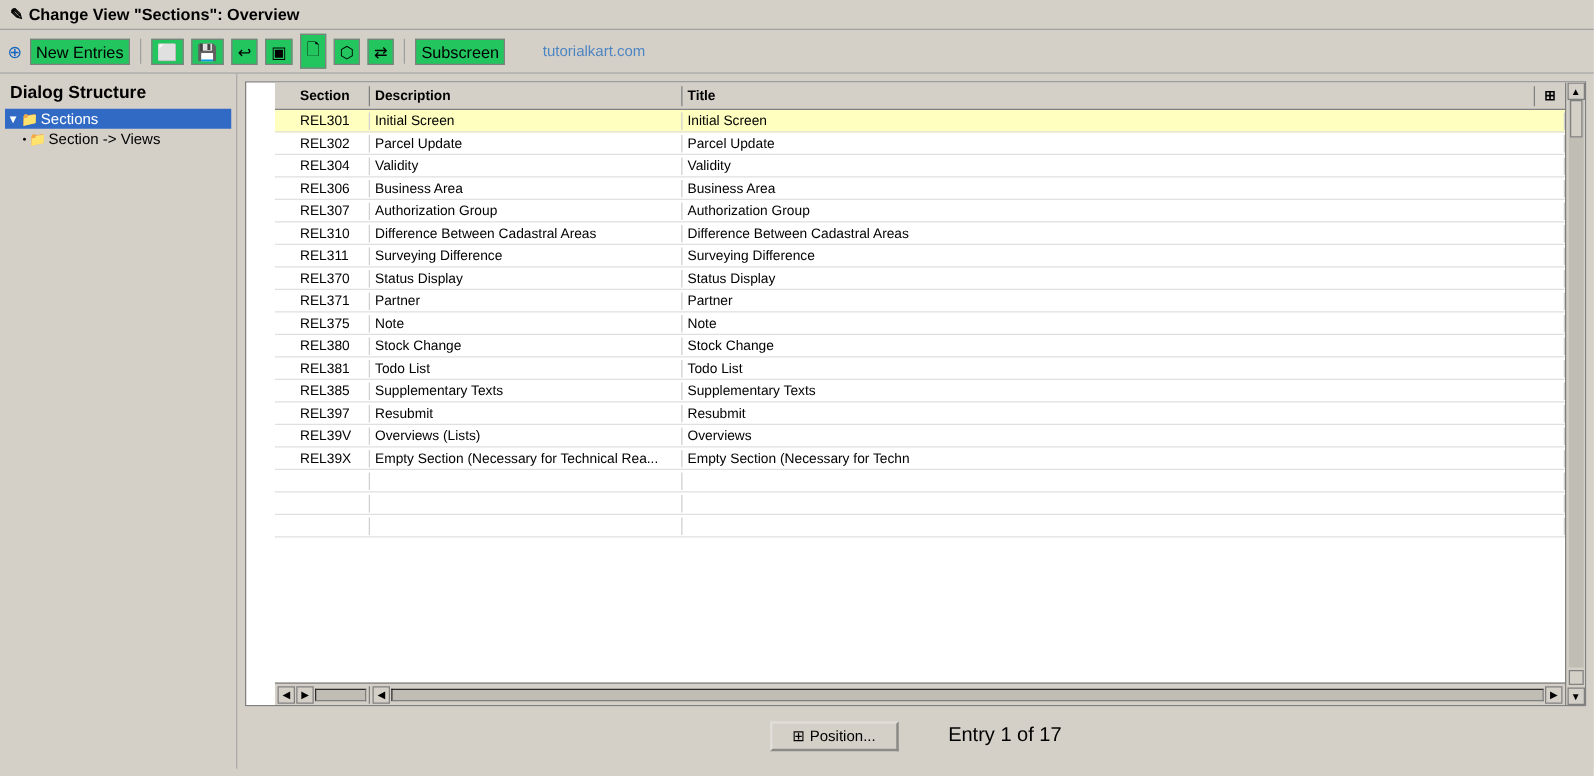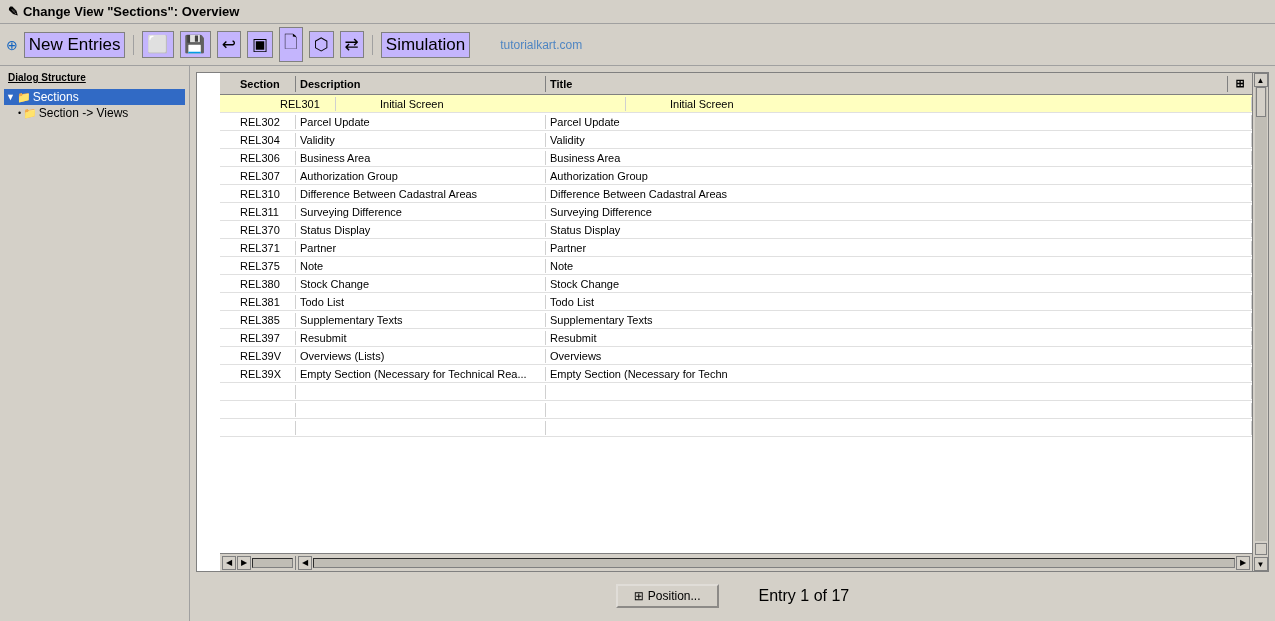--- a/index.html
+++ b/index.html
@@ -25,25 +25,25 @@
     
     .toolbar {
       background: #d4d0c8;
       padding: 3px 6px;
       display: flex;
       align-items: center;
       gap: 6px;
       border-bottom: 1px solid #a0a0a0;
     }
     .toolbar-btn {
-      background: #c4b5fd;
+      background: #22c55e;
       border: 1px solid #808080;
       padding: 2px 4px;
       cursor: pointer;
-      font-size: 17px;
+      font-size: 13px;
       display: flex;
       align-items: center;
       gap: 2px;
     }
     .toolbar-separator { width: 1px; height: 20px; background: #a0a0a0; margin: 0 2px; }
     .watermark {
       color: #1565c0;
       font-size: 12px;
       margin-left: 24px;
       opacity: 0.7;
@@ -55,24 +55,23 @@
     }
     
     .left-panel {
       width: 190px;
       background: #d4d0c8;
       border-right: 1px solid #a0a0a0;
       padding: 4px;
     }
     .left-panel-title {
       font-weight: bold;
-      font-size: 10px;
+      font-size: 14px;
       padding: 2px 4px;
       margin-bottom: 4px;
-      text-decoration: underline;
     }
     .tree-item {
       display: flex;
       align-items: center;
       padding: 1px 2px;
       cursor: pointer;
       gap: 2px;
     }
     .tree-item.active-item {
       background: #316ac5;
@@ -120,21 +119,20 @@
       overflow-y: auto;
     }
     .table-row {
       display: flex;
       border-bottom: 1px solid #e0e0e0;
       min-height: 18px;
       align-items: center;
     }
     .table-row.row-selected {
       background: #ffffc0;
-      gap: 40px;
     }
     .td {
       border-right: 1px solid #d0d0d0;
       padding: 1px 4px;
       font-size: 11px;
       white-space: nowrap;
       overflow: hidden;
     }
     .td-section { width: 60px; min-width: 60px; }
     .td-description { width: 250px; min-width: 250px; }
@@ -310,21 +308,21 @@
     <span>🗋</span>
   </button>
   <button class="toolbar-btn" title="Copy2">
     <span>⬡</span>
   </button>
   <button class="toolbar-btn" title="Settings">
     <span>⇄</span>
   </button>
   <div class="toolbar-separator"></div>
   <button class="toolbar-btn">
-    <span>Simulation</span>
+    <span>Subscreen</span>
   </button>
   <span class="watermark">tutorialkart.com</span>
 </div>
 
 <div class="main-content">
 
   <div class="left-panel">
     <div class="left-panel-title">Dialog Structure</div>
     <div class="tree-item active-item">
       <span style="font-size:9px;">▼</span>

